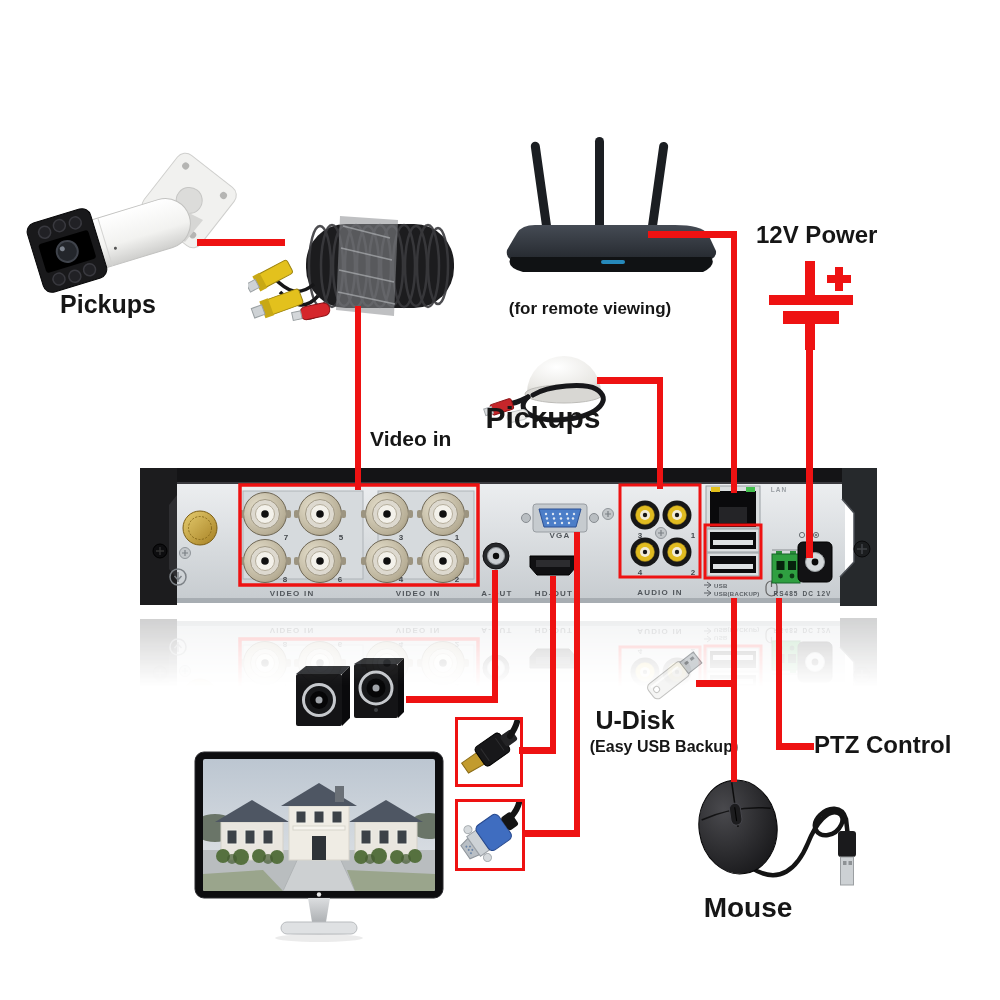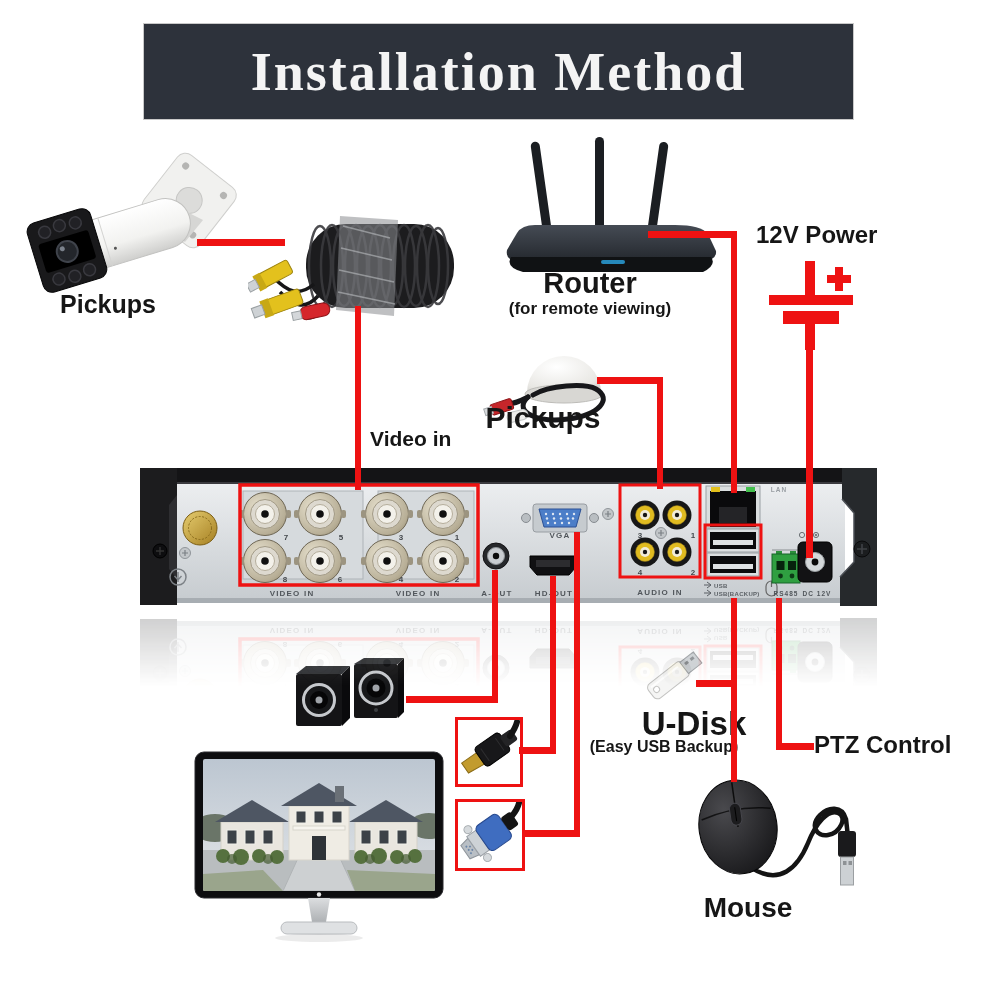--- a/index.html
+++ b/index.html
@@ -11,21 +11,21 @@
   .banner-text{font-family:"Liberation Serif",serif;font-weight:bold;font-size:54px;
                color:#f4f4f4;letter-spacing:2px;}
   
   .lbl{position:absolute;font-weight:bold;color:#161616;text-align:center;line-height:1.05;}
   .lbl-camera{left:38px;top:291px;width:140px;font-size:25px;}
   .lbl-videoin{left:370px;top:428px;font-size:21px;text-align:left;}
   .lbl-router{left:480px;top:268px;width:220px;font-size:29px;}
   .lbl-routernote{left:460px;top:300px;width:260px;font-size:17px;}
   .lbl-power{left:756px;top:222px;font-size:24px;text-align:left;}
   .lbl-pickups{left:478px;top:402px;width:130px;font-size:30px;z-index:6;}
-  .lbl-udisk{left:624px;top:707px;width:140px;font-size:33px;text-align:center;}
+  .lbl-udisk{left:565px;top:707px;width:140px;font-size:25px;text-align:center;}
   .lbl-udisknote{left:570px;top:739px;width:188px;font-size:16px;}
   .lbl-ptz{left:814px;top:732px;font-size:24px;text-align:left;}
   .lbl-mouse{left:688px;top:893px;width:120px;font-size:28px;text-align:center;}
   .lbl-tv{left:378px;top:917px;width:165px;font-size:27px;}
   
   .rline{position:absolute;background:#ee1212;z-index:5;}
   .rbox{position:absolute;border:3px solid #ee1212;background:#fff;z-index:4;}
   
   .dev{position:absolute;z-index:2;}
   .panel-wrap{position:absolute;left:140px;top:465px;width:740px;height:145px;z-index:3;
@@ -35,23 +35,20 @@
   .plabel{font-size:8px;font-weight:bold;fill:#51565b;letter-spacing:1.2px;text-anchor:middle;}
   .pnum{font-size:8px;font-weight:bold;fill:#43474b;text-anchor:middle;}
   .ptiny{font-size:6px;font-weight:bold;fill:#5a5f64;letter-spacing:.3px;}
   .plan{font-size:6.5px;font-weight:bold;fill:#999ea3;letter-spacing:1px;text-anchor:middle;}
 </style>
 </head>
 <body>
 
 <div class="canvas">
 
-  <div class="banner">
-    <span class="banner-text">Installation Method</span>
-  </div>
 
   <div class="dev" style="left:25px;top:148px;width:215px;height:150px;">
     <svg width="215" height="150" viewBox="0 0 215 150">
       <defs>
         <linearGradient id="camBodyGrad" x1="0" y1="0" x2="0" y2="1">
           <stop offset="0" stop-color="#ffffff"></stop>
             <stop offset="0.6" stop-color="#f2f2f0"></stop>
             <stop offset="1" stop-color="#cfcfcd"></stop>
         </linearGradient>
       </defs>
@@ -140,21 +137,20 @@
       <g fill="#1b1e22">
         <rect x="48" y="8" width="9" height="94" rx="4.5" transform="rotate(-8 52 100)"></rect>
         <rect x="100" y="4" width="9" height="96" rx="4.5"></rect>
         <rect x="152" y="8" width="9" height="94" rx="4.5" transform="rotate(8 156 100)"></rect>
       </g>
       <path d="M40,92 L180,92 Q206,92 213,101 L221,118 Q222,128 206,128 L24,128 Q10,128 12,117 L22,100 Q27,92 40,92 Z" fill="url(#routerTop)"></path>
       <path d="M16,124 L216,124 Q222,132 208,139 L28,139 Q10,134 16,124 Z" fill="#101214"></path>
       <rect x="106" y="127" width="24" height="4" rx="2" fill="#2a9fd8" opacity="0.85"></rect>
     </svg>
   </div>
-  <div class="lbl lbl-router">Router</div>
   <div class="lbl lbl-routernote">(for remote viewing)</div>
 
   <div class="lbl lbl-power">12V Power</div>
   <div class="dev" style="left:755px;top:255px;width:110px;height:95px;">
     <svg width="110" height="95" viewBox="0 0 110 95">
       <g fill="#ee1212">
         <rect x="50" y="6" width="10" height="36"></rect>
         <rect x="72" y="20" width="24" height="8"></rect>
         <rect x="80" y="12" width="8" height="24"></rect>
         <rect x="14" y="40" width="84" height="10"></rect>

